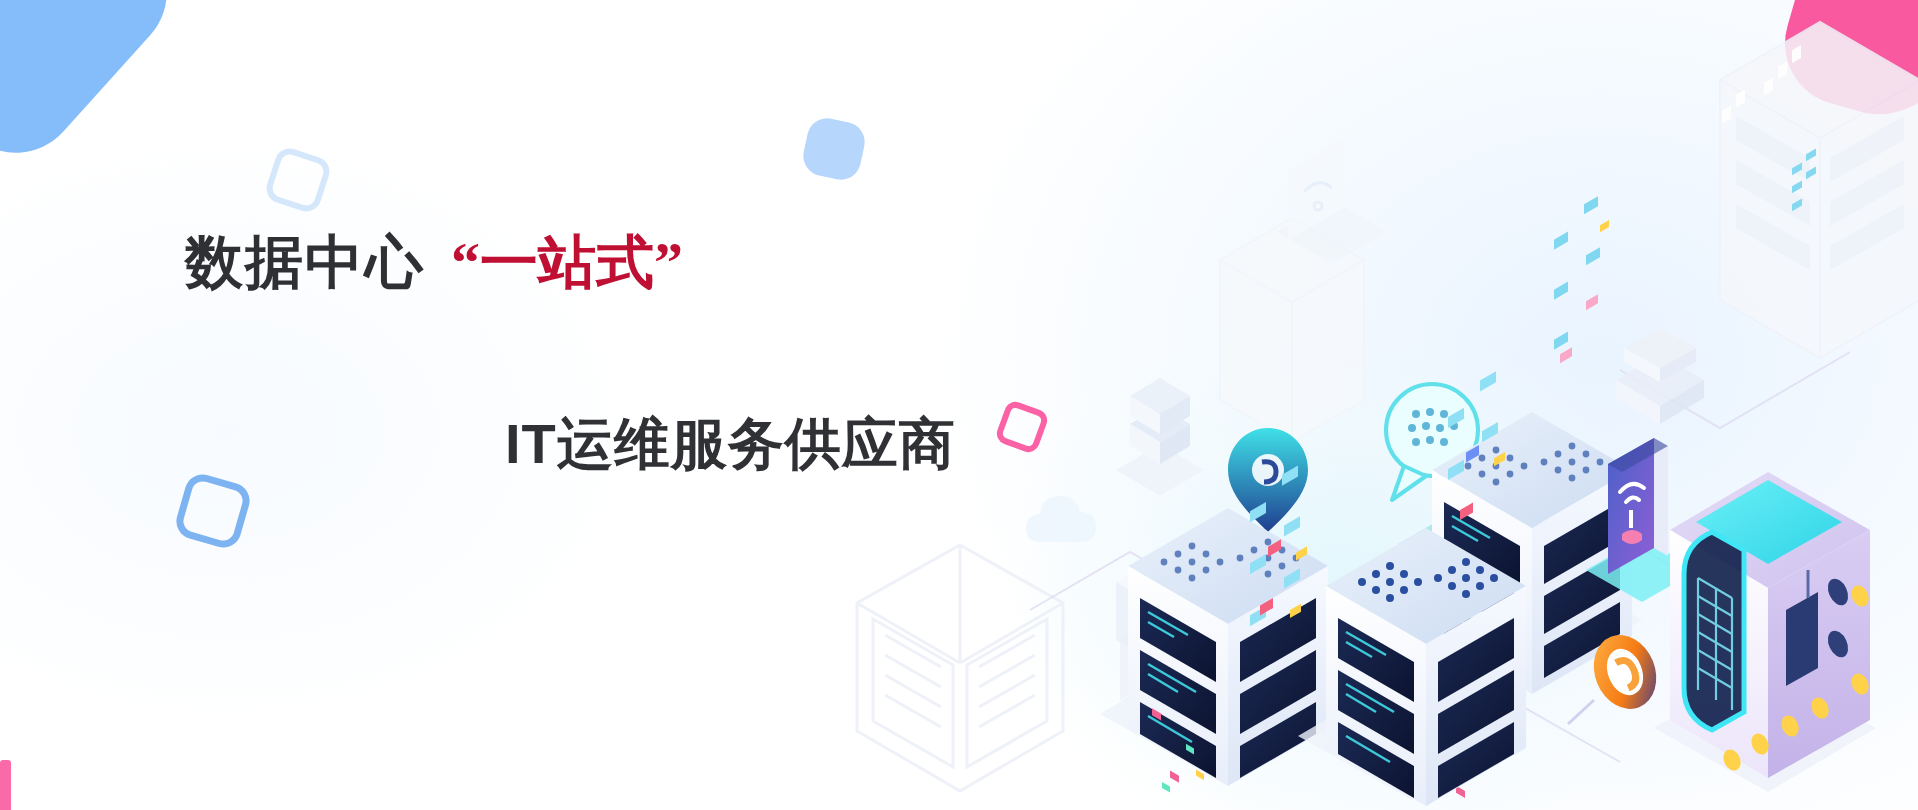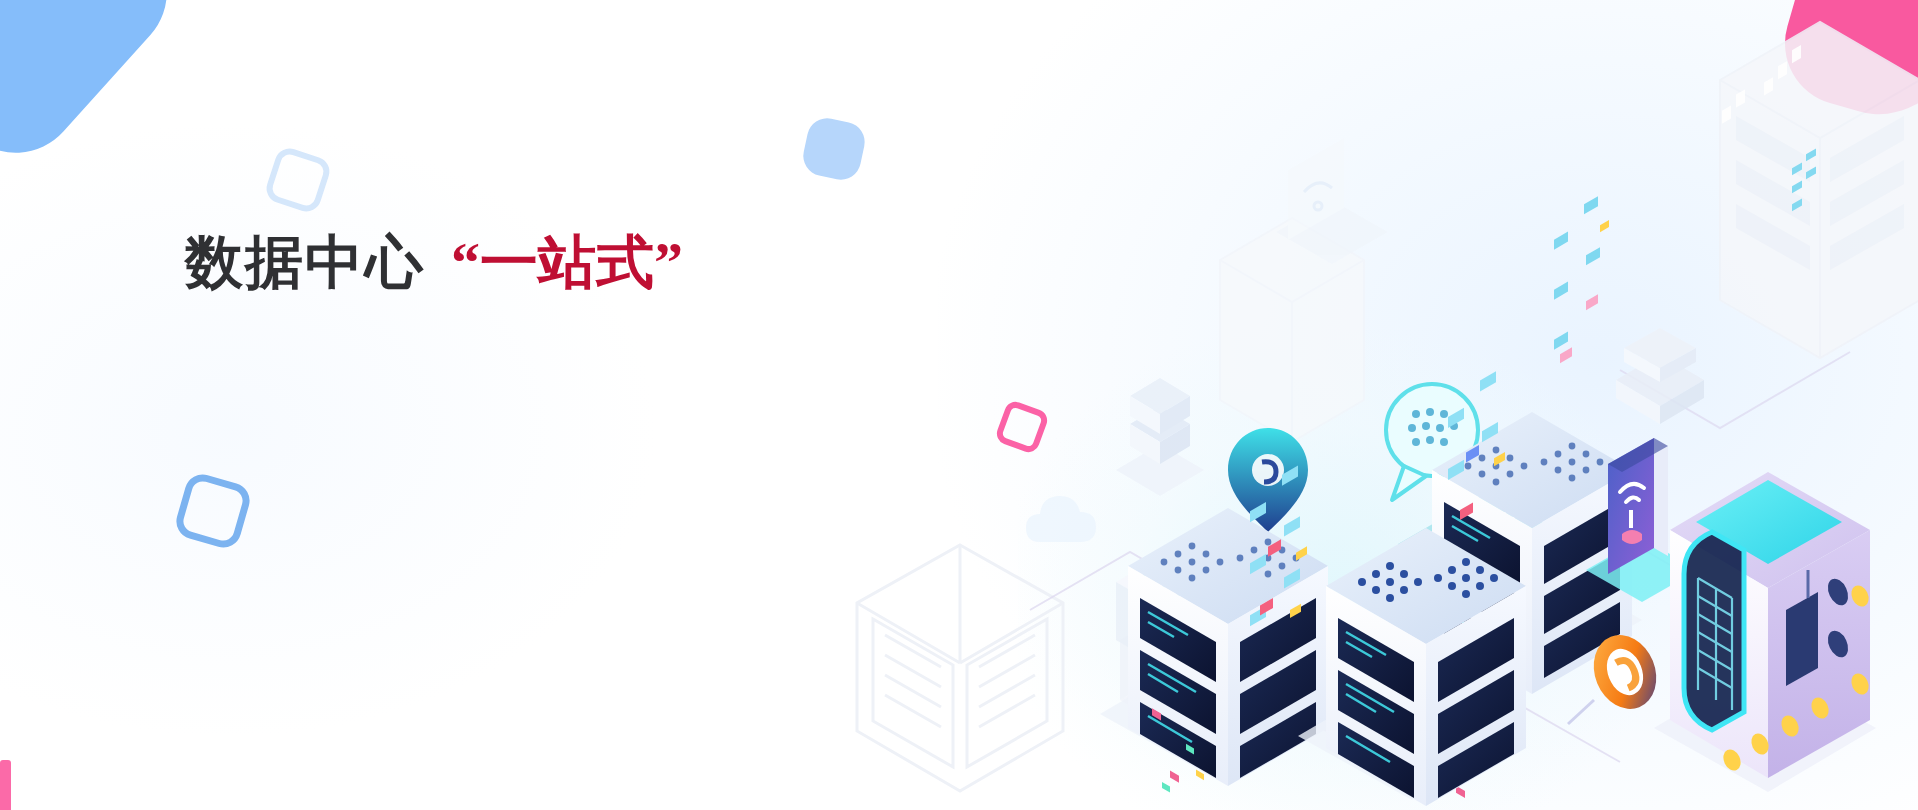--- a/index.html
+++ b/index.html
@@ -191,20 +191,21 @@
   <div class="shape bar-pink-bl"></div>
   <div class="shape ring-blue-sm"></div>
   <div class="shape ring-blue-md"></div>
   <div class="shape ring-pink"></div>
   <div class="shape dot-blue-fill"></div>
 
   <div class="headline-block">
     <div class="line1">
       <span class="dark">数据中心</span><span class="red"><span class="quote">“</span><span>一站式</span><span class="quote">”</span></span>
     </div>
+    <div class="line2">IT运维服务供应商</div>
   </div>
 
   <div class="illus">
     <svg viewBox="0 0 898 810" xmlns="http://www.w3.org/2000/svg">
       <defs>
         <linearGradient id="gRackTop" x1="0" y1="0" x2="1" y2="1">
           <stop offset="0%" stop-color="#e9f1fb"></stop>
           <stop offset="100%" stop-color="#cddcf2"></stop>
         </linearGradient>
         <linearGradient id="gRackBody" x1="0" y1="0" x2="0" y2="1">

